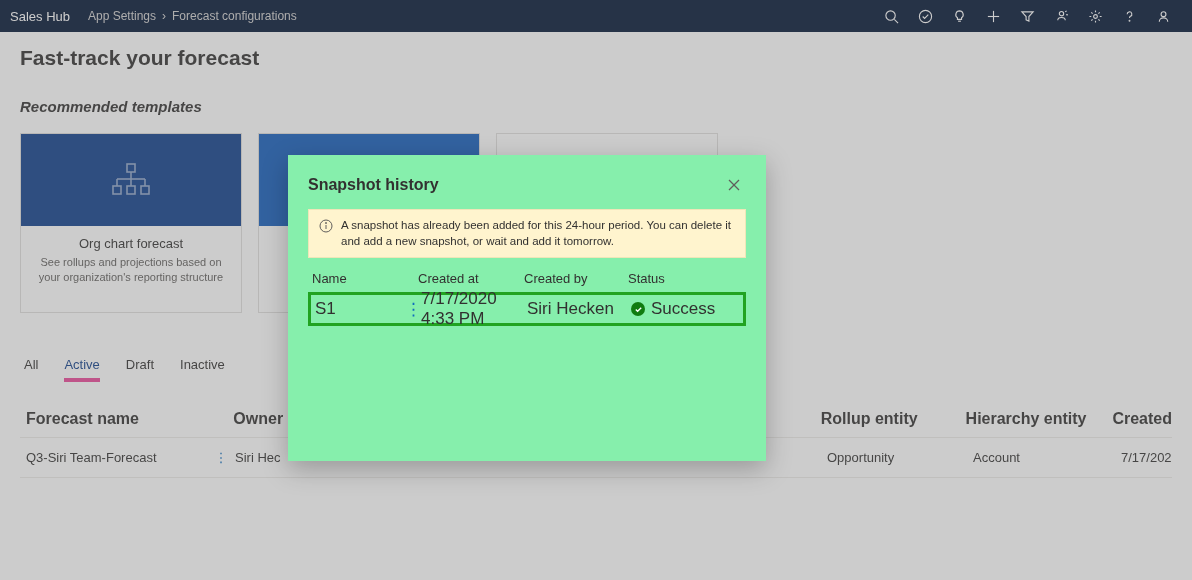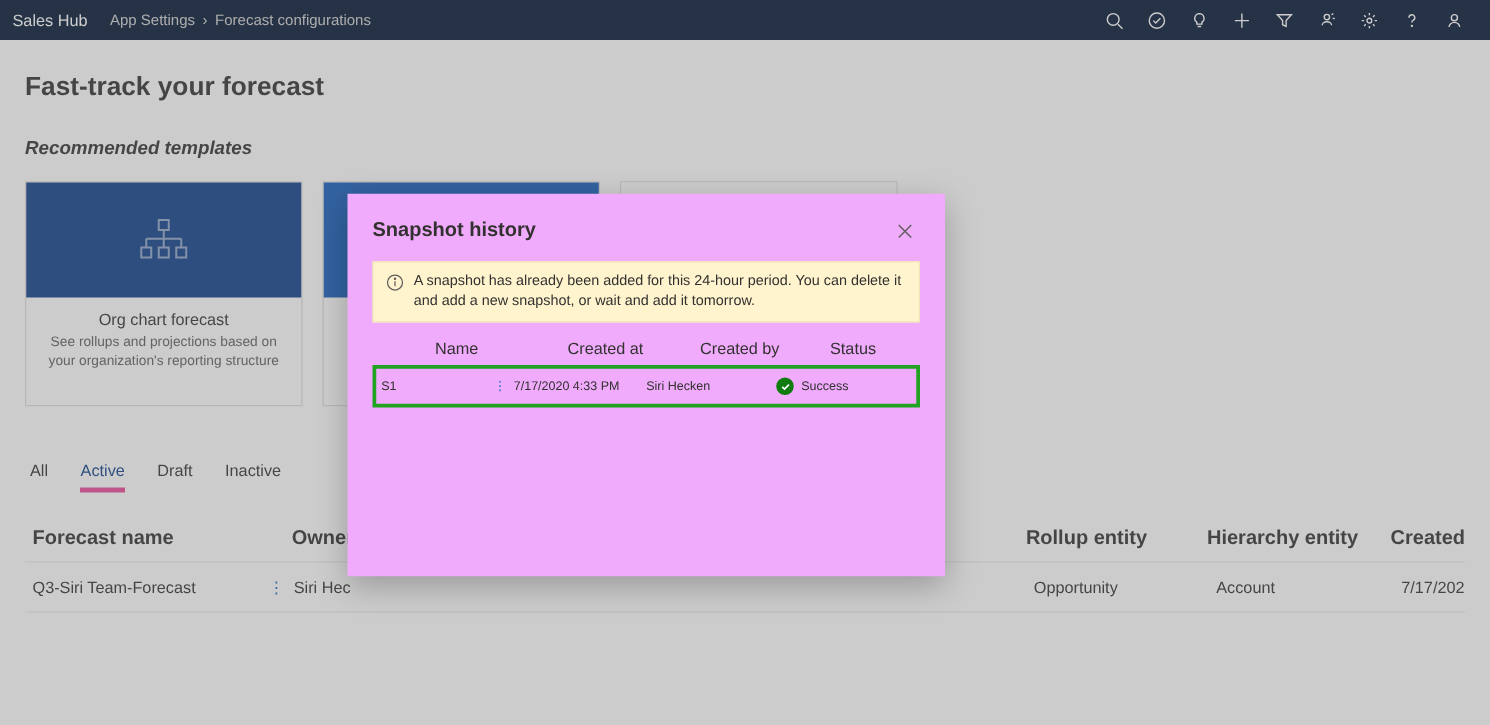--- a/index.html
+++ b/index.html
@@ -29,21 +29,21 @@
 .topbar .bc-sep { margin: 0 6px; color: #d0d0d0; }
 .topbar .spacer { flex: 1; }
 .topbar .icon-btn {
   width: 34px; height: 32px;
   display: inline-flex; align-items: center; justify-content: center;
   cursor: pointer;
 }
 .topbar svg { stroke: #fff; fill: none; }
 
 .page-area {
-  padding: 26px 20px 0 20px;
+  padding: 14px 20px 0 20px;
 }
 .page-title { font-size: 21px; font-weight: 600; margin-bottom: 28px; }
 .section-title { font-size: 15px; font-weight: 600; margin-bottom: 18px; font-style: italic; }
 
 .cards { display: flex; gap: 16px; margin-bottom: 38px; }
 .card {
   width: 222px; height: 180px;
   border: 1px solid #e1dfdd;
   display: flex; flex-direction: column; text-align: center;
 }
@@ -77,47 +77,47 @@
 .col-created { flex: 1; }
 .row-more { width: 20px; text-align: center; color: #0f6cbd; cursor: pointer; margin-right: 4px;}
 
 
 .overlay {
   position: absolute; inset: 0;
   background: rgba(110,110,110,0.35);
 }
 .modal {
   position: absolute;
-  left: 278px; top: 155px;
+  left: 288px; top: 155px;
   width: 478px; height: 306px;
-  background: #f0abfc;
+  background: #86efac;
   box-shadow: 0 8px 24px rgba(0,0,0,0.25);
   padding: 18px 20px;
 }
 .modal-head { display: flex; align-items: center; margin-bottom: 12px; }
 .modal-title { font-size: 16px; font-weight: 600; flex: 1; }
 .modal-close { width: 24px; height: 24px; display:flex; align-items:center; justify-content:center; cursor:pointer; }
 .info-banner {
   background: #fff4ce;
   border: 1px solid #f0e6b8;
   padding: 8px 10px;
   display: flex; gap: 8px; align-items: flex-start;
   font-size: 11.5px; color: #323130; line-height: 1.35;
   margin-bottom: 13px;
 }
 .info-banner .info-icon { flex-shrink: 0; margin-top: 1px; }
 
 .snap-table-head, .snap-table-row {
   display: flex; align-items: center;
 }
-.snap-table-head { font-size: 13px; color: #323130; padding: 0 4px; margin-bottom: 6px; margin-left: 46px;}
+.snap-table-head { font-size: 13px; color: #323130; padding: 0 4px; margin-bottom: 6px;}
 .snap-table-row {
   border: 3px solid #21a321;
   height: 34px; padding: 0 4px;
-  font-size: 10px;
+  font-size: 17px;
 }
 .scol-name { width: 106px; display:flex; align-items:center; }
 .scol-created { width: 106px; }
 .scol-by { width: 104px; }
 .scol-status { flex:1; display:flex; align-items:center; gap:6px; }
 .snap-more { width:16px; color:#0f6cbd; cursor:pointer; }
 
 .status-dot {
   width: 14px; height: 14px; border-radius: 50%;
   background: #107c10; display:inline-flex; align-items:center; justify-content:center;

